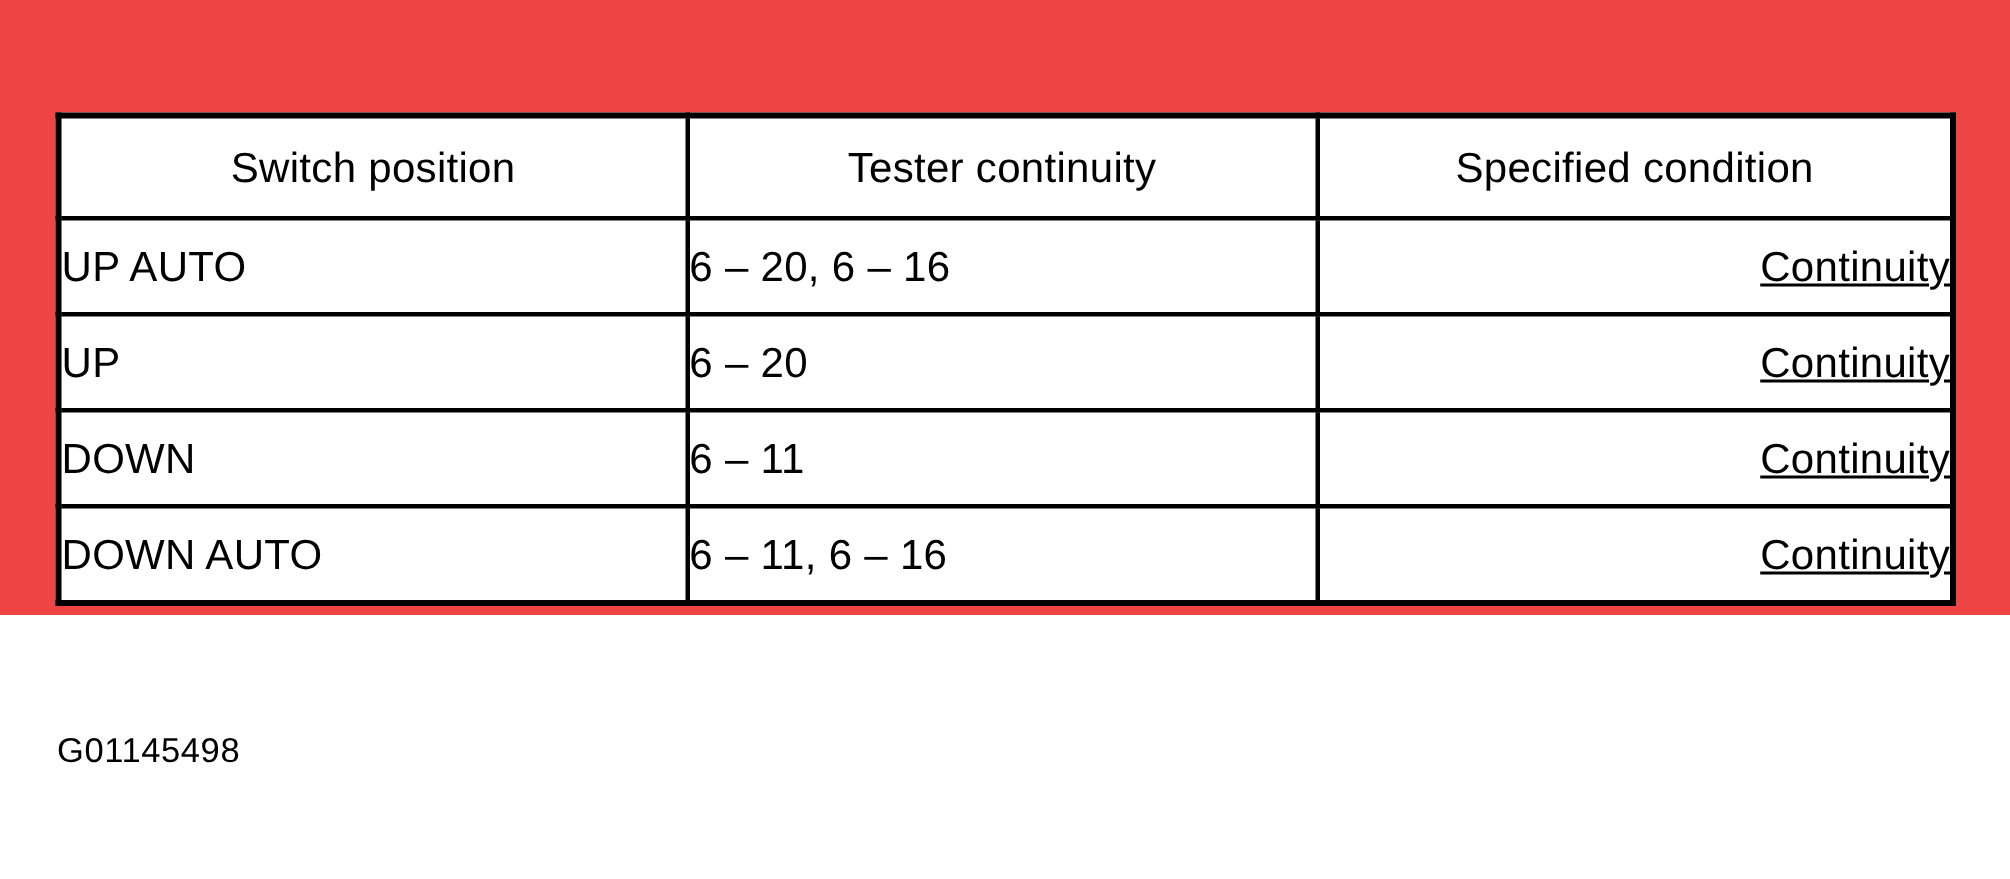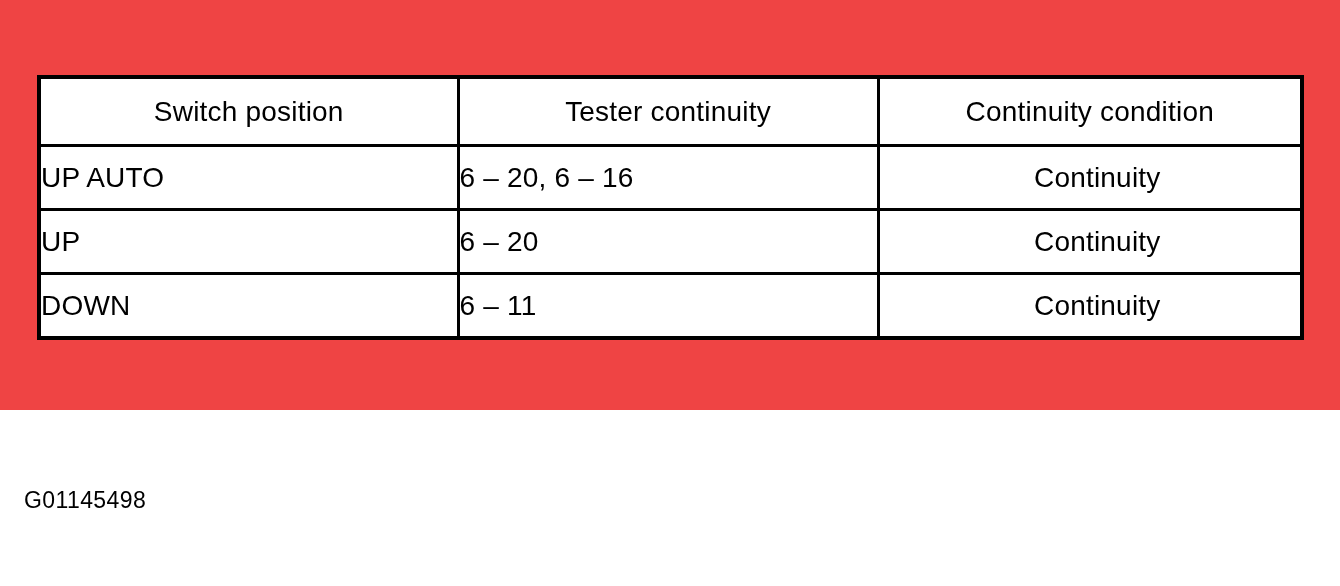--- a/index.html
+++ b/index.html
@@ -60,26 +60,26 @@
 
   .spec-table tbody td {
     height: 61px;
     font-size: 28px;
     letter-spacing: 0.2px;
   }
 
   
   .col-switch   { text-align: left; }
   .col-tester   { text-align: left; }
-  .col-condition{ text-align: center; padding-left: 15px !important; }
+  .col-condition{ text-align: right; padding-left: 15px !important; text-decoration: underline; }
 
   
   .figure-caption {
     position: absolute;
-    left: 24px;
+    left: 38px;
     top: 486px;
     font-size: 23px;
     line-height: 28px;
     letter-spacing: 0.4px;
     color: #000000;
     white-space: nowrap;
   }
 </style>
 </head>
 <body>
@@ -89,37 +89,42 @@
   <table class="spec-table">
     <colgroup>
       <col class="c1">
       <col class="c2">
       <col class="c3">
     </colgroup>
     <thead>
       <tr>
         <th>Switch position</th>
         <th>Tester continuity</th>
-        <th>Continuity condition</th>
+        <th>Specified condition</th>
       </tr>
     </thead>
     <tbody>
       <tr>
         <td class="col-switch">UP AUTO</td>
         <td class="col-tester">6 – 20, 6 – 16</td>
         <td class="col-condition">Continuity</td>
       </tr>
       <tr>
         <td class="col-switch">UP</td>
         <td class="col-tester">6 – 20</td>
         <td class="col-condition">Continuity</td>
       </tr>
       <tr>
         <td class="col-switch">DOWN</td>
         <td class="col-tester">6 – 11</td>
         <td class="col-condition">Continuity</td>
       </tr>
+      <tr>
+        <td class="col-switch">DOWN AUTO</td>
+        <td class="col-tester">6 – 11, 6 – 16</td>
+        <td class="col-condition">Continuity</td>
+      </tr>
     </tbody>
   </table>
 
   <div class="figure-caption">G01145498</div>
 
 </div>
 
 </body></html>

